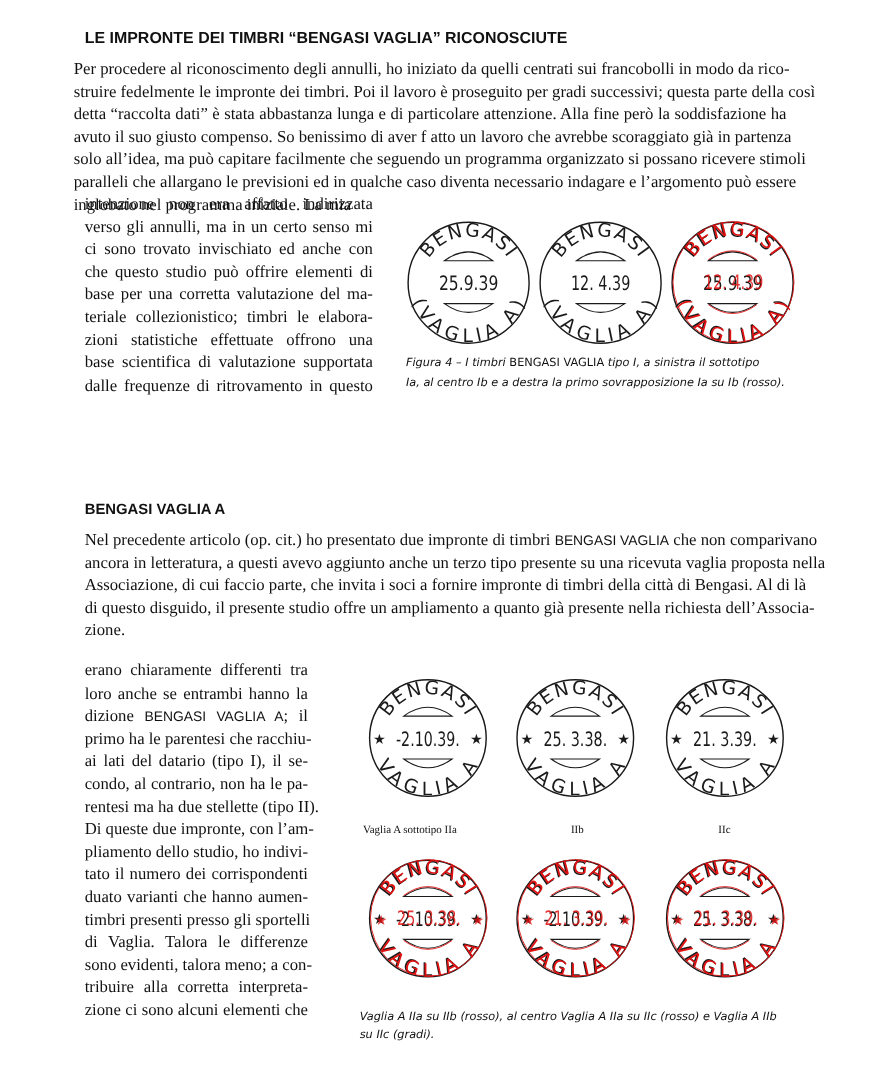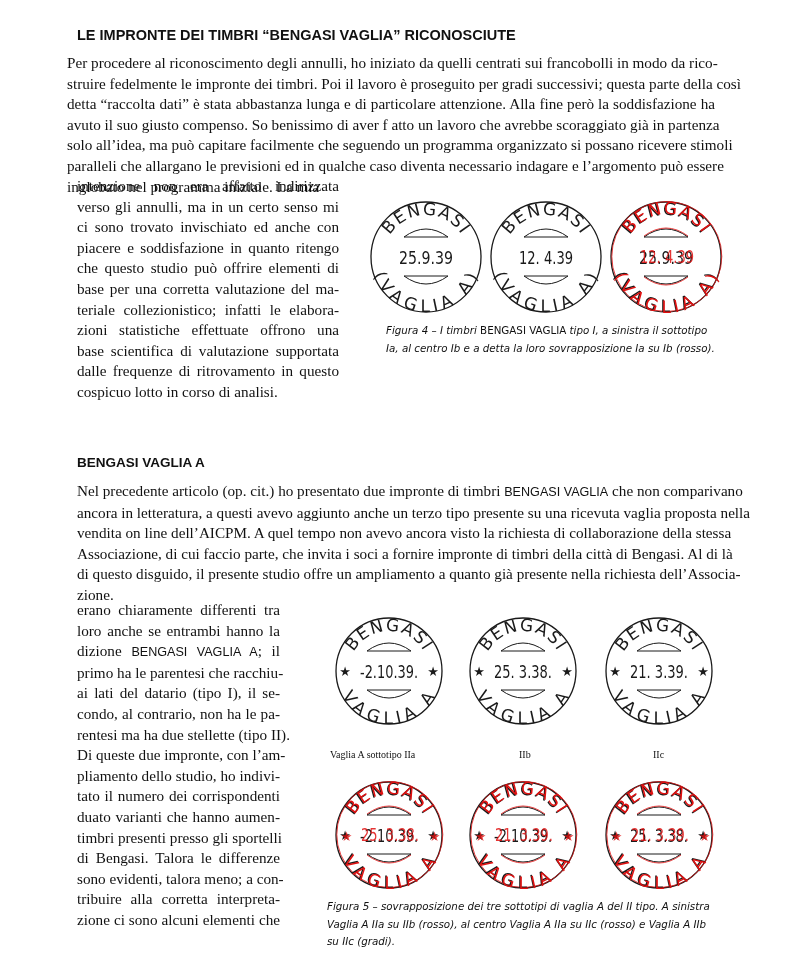--- a/index.html
+++ b/index.html
@@ -25,21 +25,21 @@
   .p1b { position: absolute; left: 77px; top: 176px; width: 262px; }
   .p2 { position: absolute; left: 77px; top: 481px; width: 648px; }
   .p3 { position: absolute; left: 77px; top: 600px; width: 203px; }
   .fig4 { position: absolute; left: 366px; top: 198px; width: 370px; height: 118px; }
   .fig5a { position: absolute; left: 326px; top: 612px; width: 420px; height: 118px; }
   .fig5b { position: absolute; left: 326px; top: 778px; width: 420px; height: 118px; }
   .caption {
     font-family: "DejaVu Sans", sans-serif; font-style: italic; font-size: 10.3px; line-height: 17.5px; color: #111;
   }
   .caption .sans-up { font-style: normal; font-family: "DejaVu Sans", sans-serif; font-size: 10.3px; }
-  .cap4 { position: absolute; left: 386px; top: 322px; width: 380px; }
+  .cap4 { position: absolute; left: 369px; top: 322px; width: 380px; }
   .cap5 { position: absolute; left: 327px; top: 898px; width: 440px; }
   .sublabel {
     position: absolute; top: 749px; font-family: Liberation Serif, serif; font-size: 10px; color: #111;
   }
   svg text { font-family: "DejaVu Sans", sans-serif; }
 </style>
 </head>
 <body>
 
 <div class="page">
@@ -52,28 +52,26 @@
       <span class="line">detta “raccolta dati” è stata abbastanza lunga e di particolare attenzione. Alla fine però la soddisfazione ha</span>
       <span class="line">avuto il suo giusto compenso. So benissimo di aver f atto un lavoro che avrebbe scoraggiato già in partenza</span>
       <span class="line">solo all’idea, ma può capitare facilmente che seguendo un programma organizzato si possano ricevere stimoli</span>
       <span class="line">paralleli che allargano le previsioni ed in qualche caso diventa necessario indagare e l’argomento può essere</span>
       <span class="line last">inglobato nel programma iniziale. La mia</span>
     </div>
   <div class="body-text p1b" id="p1b">
       <span class="line">intenzione non era affatto indirizzata</span>
       <span class="line">verso gli annulli, ma in un certo senso mi</span>
       <span class="line">ci sono trovato invischiato ed anche con</span>
-      <span class="line">piacere e soddisfazione in quanto ritengo</span>
       <span class="line">che questo studio può offrire elementi di</span>
       <span class="line">base per una corretta valutazione del ma-</span>
-      <span class="line">teriale collezionistico; infatti le elabora-</span>
+      <span class="line">teriale collezionistico; timbri le elabora-</span>
       <span class="line">zioni statistiche effettuate offrono una</span>
       <span class="line">base scientifica di valutazione supportata</span>
       <span class="line">dalle frequenze di ritrovamento in questo</span>
-      <span class="line last">cospicuo lotto in corso di analisi.</span>
     </div>
 
   <svg class="fig4" id="fig4" viewBox="0 0 370 118">
       <g>
         <circle cx="60" cy="59" r="55" fill="none" stroke="#1a1a1a" stroke-width="1.3"></circle>
         <defs>
           <path id="arc0" d="M 18 59 A 42 42 0 0 1 102 59" fill="none"></path>
         </defs>
         <text font-size="17" fill="#1a1a1a" letter-spacing="1.5" dominant-baseline="auto"><textPath href="#arc0" startOffset="50%" text-anchor="middle">BENGASI</textPath></text>
         <defs>
@@ -121,47 +119,46 @@
         <path d="M 278 78 Q 300 94 322 78 Z" fill="none" stroke="#1a1a1a" stroke-width="1"></path>
         <path d="M 278 38 Q 300 22 322 38" fill="none" stroke="#e01010" stroke-width="0.8"></path>
         <path d="M 278 79 Q 300 95 322 79" fill="none" stroke="#e01010" stroke-width="0.8"></path>
         <text x="300" y="66" text-anchor="middle" font-size="18" fill="#1a1a1a" textLength="54" lengthAdjust="spacingAndGlyphs">25.9.39</text>
         <text x="301" y="65" text-anchor="middle" font-size="18" fill="#e01010" fill-opacity="0.85" textLength="54" lengthAdjust="spacingAndGlyphs">12. 4.39</text>
       </g>
     </svg>
 
   <div class="caption cap4">
     <span>Figura 4 – I timbri </span><span class="sans-up">BENGASI VAGLIA</span><span> tipo I, a sinistra il sottotipo</span><br>
-    <span>Ia, al centro Ib e a detta la loro sovrapposizione Ia su Ib (rosso).</span>
+    <span>Ia, al centro Ib e a destra la primo sovrapposizione Ia su Ib (rosso).</span>
   </div>
 
   <div class="h2">BENGASI VAGLIA A</div>
 
   <div class="body-text p2" id="p2">
       <span class="line">Nel precedente articolo (op. cit.) ho presentato due impronte di timbri <span class="sans-inline">BENGASI VAGLIA</span> che non comparivano</span>
       <span class="line">ancora in letteratura, a questi avevo aggiunto anche un terzo tipo presente su una ricevuta vaglia proposta nella</span>
-      <span class="line">vendita on line dell’AICPM. A quel tempo non avevo ancora visto la richiesta di collaborazione della stessa</span>
       <span class="line">Associazione, di cui faccio parte, che invita i soci a fornire impronte di timbri della città di Bengasi. Al di là</span>
       <span class="line">di questo disguido, il presente studio offre un ampliamento a quanto già presente nella richiesta dell’Associa-</span>
       <span class="line last">zione.</span>
     </div>
   <div class="body-text p3" id="p3">
       <span class="line">erano chiaramente differenti tra</span>
       <span class="line">loro anche se entrambi hanno la</span>
       <span class="line">dizione <span class="sans-inline">BENGASI VAGLIA A</span>; il</span>
       <span class="line">primo ha le parentesi che racchiu-</span>
       <span class="line">ai lati del datario (tipo I), il se-</span>
       <span class="line">condo, al contrario, non ha le pa-</span>
       <span class="line">rentesi ma ha due stellette (tipo II).</span>
       <span class="line">Di queste due impronte, con l’am-</span>
       <span class="line">pliamento dello studio, ho indivi-</span>
       <span class="line">tato il numero dei corrispondenti</span>
       <span class="line">duato varianti che hanno aumen-</span>
       <span class="line">timbri presenti presso gli sportelli</span>
-      <span class="line">di Bengasi. Talora le differenze</span>
+      <span class="line">di Vaglia. Talora le differenze</span>
       <span class="line">sono evidenti, talora meno; a con-</span>
       <span class="line">tribuire alla corretta interpreta-</span>
       <span class="line">zione ci sono alcuni elementi che</span>
     </div>
 
   <svg class="fig5a" id="fig5a" viewBox="0 0 420 118">
       <g>
         <circle cx="63" cy="59" r="53" fill="none" stroke="#1a1a1a" stroke-width="1.3"></circle>
         <defs>
           <path id="arc8" d="M 23 59 A 40 40 0 0 1 103 59" fill="none"></path>
@@ -302,17 +299,17 @@
         <text x="333" y="64" text-anchor="middle" font-size="18" fill="#1a1a1a" textLength="58" lengthAdjust="spacingAndGlyphs">25. 3.38.</text>
         <text x="334" y="63" text-anchor="middle" font-size="18" fill="#e01010" fill-opacity="0.85" textLength="58" lengthAdjust="spacingAndGlyphs">21. 3.39.</text>
         <text x="289" y="62" text-anchor="middle" font-size="13" fill="#1a1a1a">★</text>
         <text x="290.5" y="63" text-anchor="middle" font-size="13" fill="#e01010" fill-opacity="0.8">★</text>
         <text x="377" y="62" text-anchor="middle" font-size="13" fill="#1a1a1a">★</text>
         <text x="378.5" y="63" text-anchor="middle" font-size="13" fill="#e01010" fill-opacity="0.8">★</text>
       </g>
     </svg>
 
   <div class="caption cap5">
-    <span>Figura 5 – sovrapposizione dei tre sottotipi di vaglia A del II tipo. A sinistra</span><br>
+    <br>
     <span>Vaglia A IIa su IIb (rosso), al centro Vaglia A IIa su IIc (rosso) e Vaglia A IIb</span><br>
     <span>su IIc (gradi).</span>
   </div>
 </div>
 
 </body></html>

